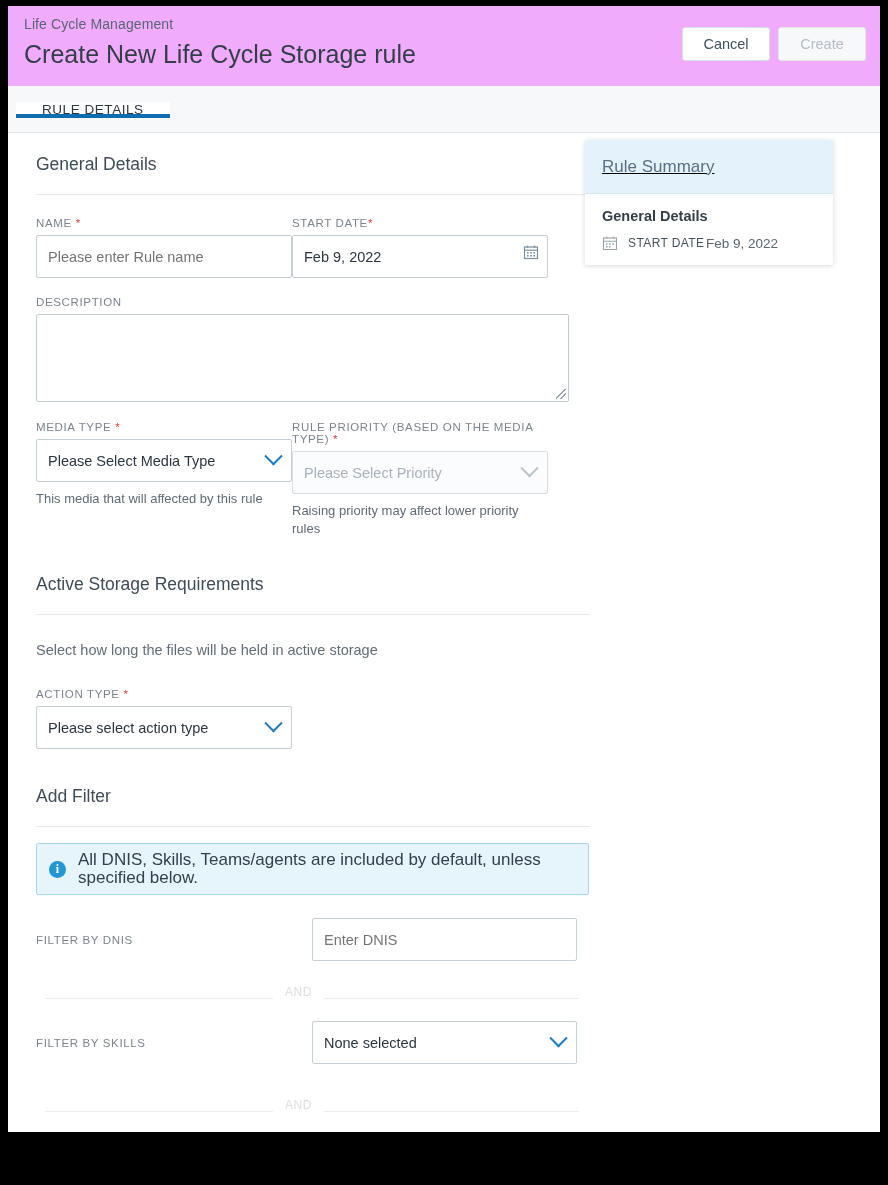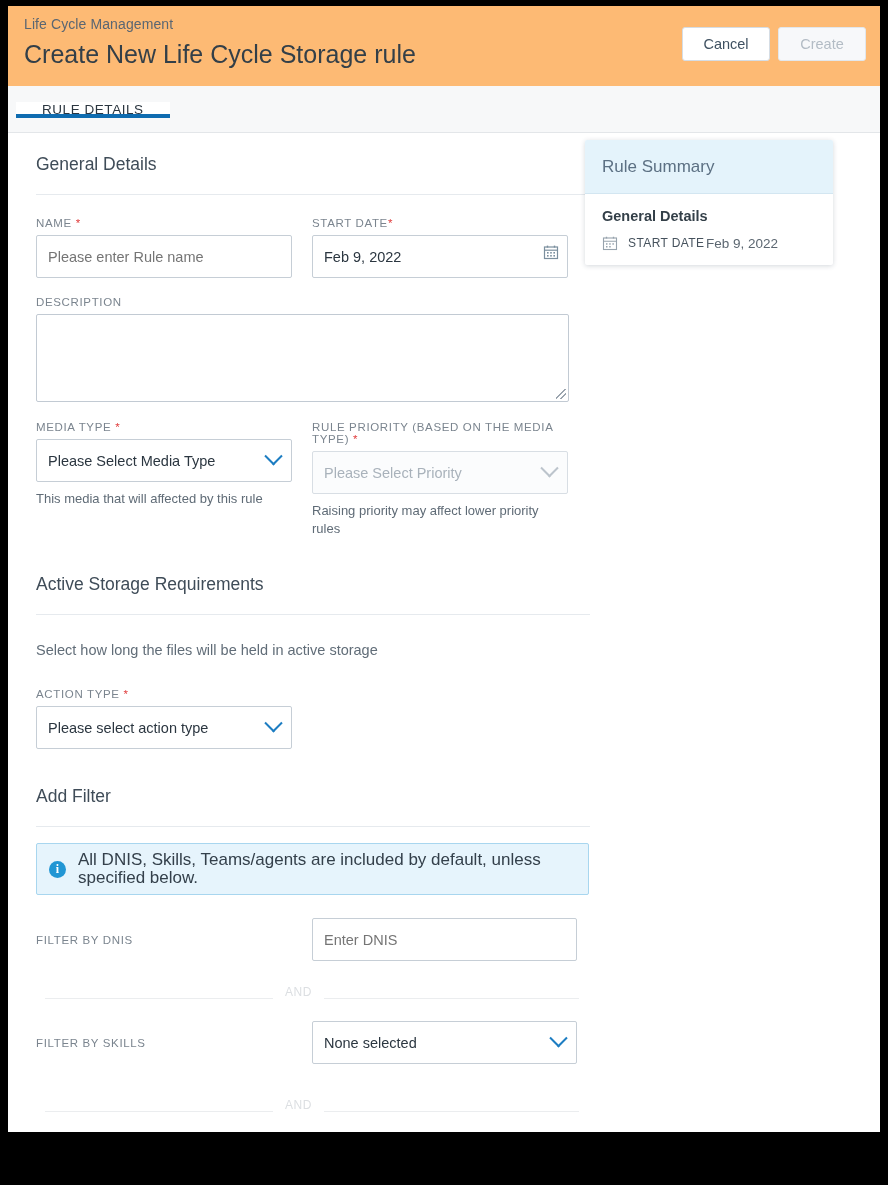--- a/index.html
+++ b/index.html
@@ -15,21 +15,21 @@
     left: 8px; top: 6px;
     width: 872px; height: 1126px;
     background: #ffffff;
     overflow: hidden;
   }
 
   
   .header {
     position: relative;
     height: 80px;
-    background: #fdba74;
+    background: #f0abfc;
     padding: 8px 0 0 16px;
   }
   .breadcrumb {
     font-size: 14px;
     color: #5a6672;
     line-height: 20px;
     letter-spacing: .1px;
   }
   .page-title {
     font-size: 25px;
@@ -122,21 +122,21 @@
   }
   .fld-label {
     font-size: 11.5px;
     letter-spacing: .65px;
     color: #7b858f;
     text-transform: uppercase;
     margin-bottom: 6px;
     display: block;
   }
   .req { color: #e03c3c; }
-  .row2 { display: flex; gap: 20px; }
+  .row2 { display: flex; }
   .col { width: 256px; }
 
   .input, .select, .textarea {
     width: 100%;
     height: 43px;
     border: 1px solid #c6ced6;
     border-radius: 2px;
     background: #ffffff;
     font-size: 14.5px;
     color: #2b3640;
@@ -300,20 +300,21 @@
     border-radius: 2px;
     overflow: hidden;
   }
   .summary-head {
     background: #e4f3fb;
     height: 54px;
     display: flex;
     align-items: center;
     padding: 0 17px;
     border-bottom: 1px solid #d3e6f1;
+    text-decoration: underline;
   }
   .summary-head-title {
     font-size: 17px;
     color: #5c7083;
     font-weight: 400;
   }
   .summary-body { padding: 14px 17px 14px 17px; }
   .summary-group-title {
     font-size: 14.5px;
     color: #333f48;

